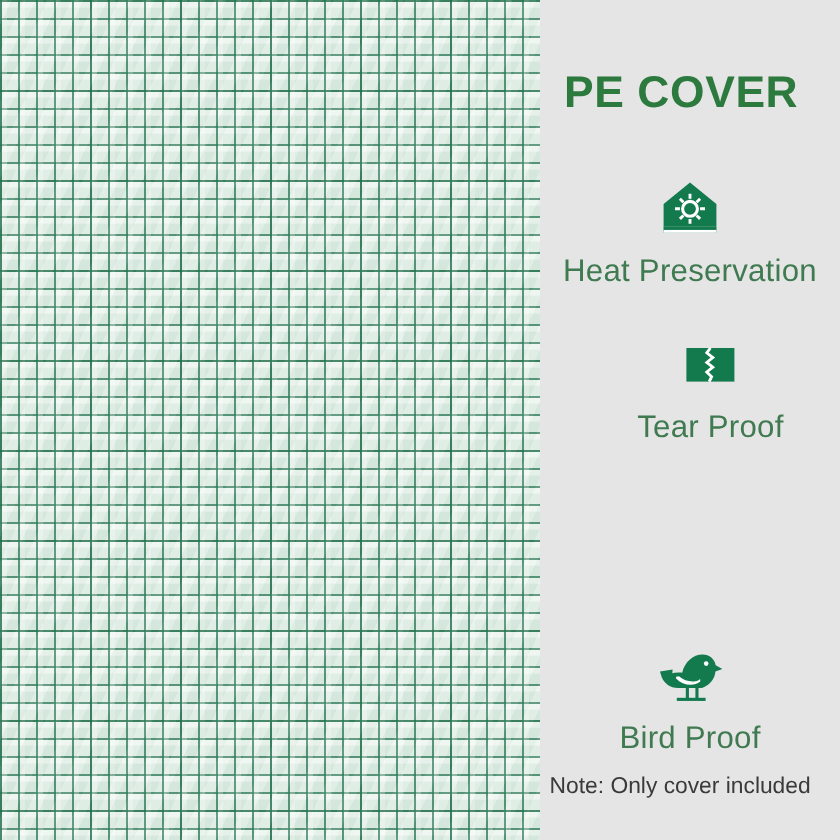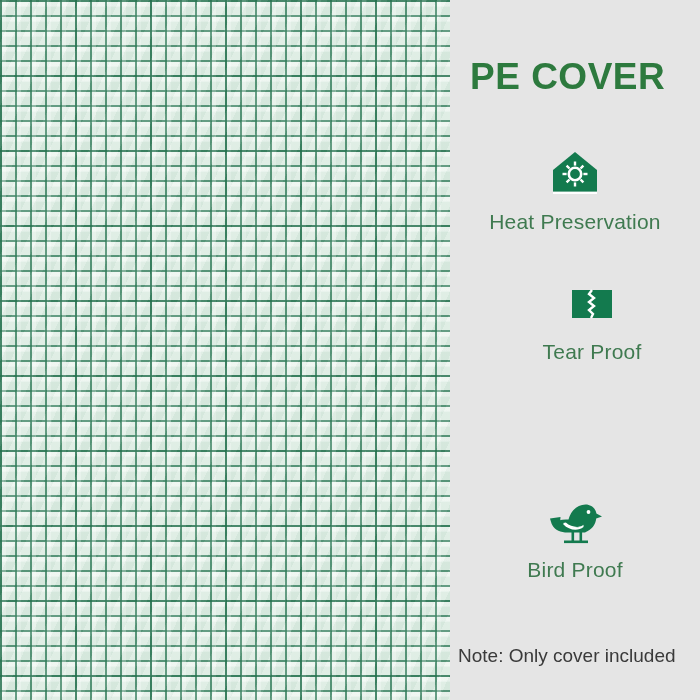--- a/index.html
+++ b/index.html
@@ -84,31 +84,31 @@
   }
   .feat-icon{
     display:block;
     margin:0 auto;
     height:52px;
   }
   .feat-label{
     display:block;
     margin-top:10px;
     font-family:"Liberation Sans", sans-serif;
-    font-size:21px;
+    font-size:26px;
     font-weight:normal;
     color:#3f7a50;
     letter-spacing:0.2px;
     white-space:nowrap;
   }
 
   #f1{top:148px;}
   #f2{top:278px;padding-left:17px;}
   #f3{top:392px;}
-  #f4{top:496px;}
+  #f4{top:537px;}
 
   #note{
     position:absolute;
     left:8px;top:645px;
     width:250px;
     font-family:"Liberation Sans", sans-serif;
     font-size:19px;
     color:#3a3a3a;
     white-space:nowrap;
   }

